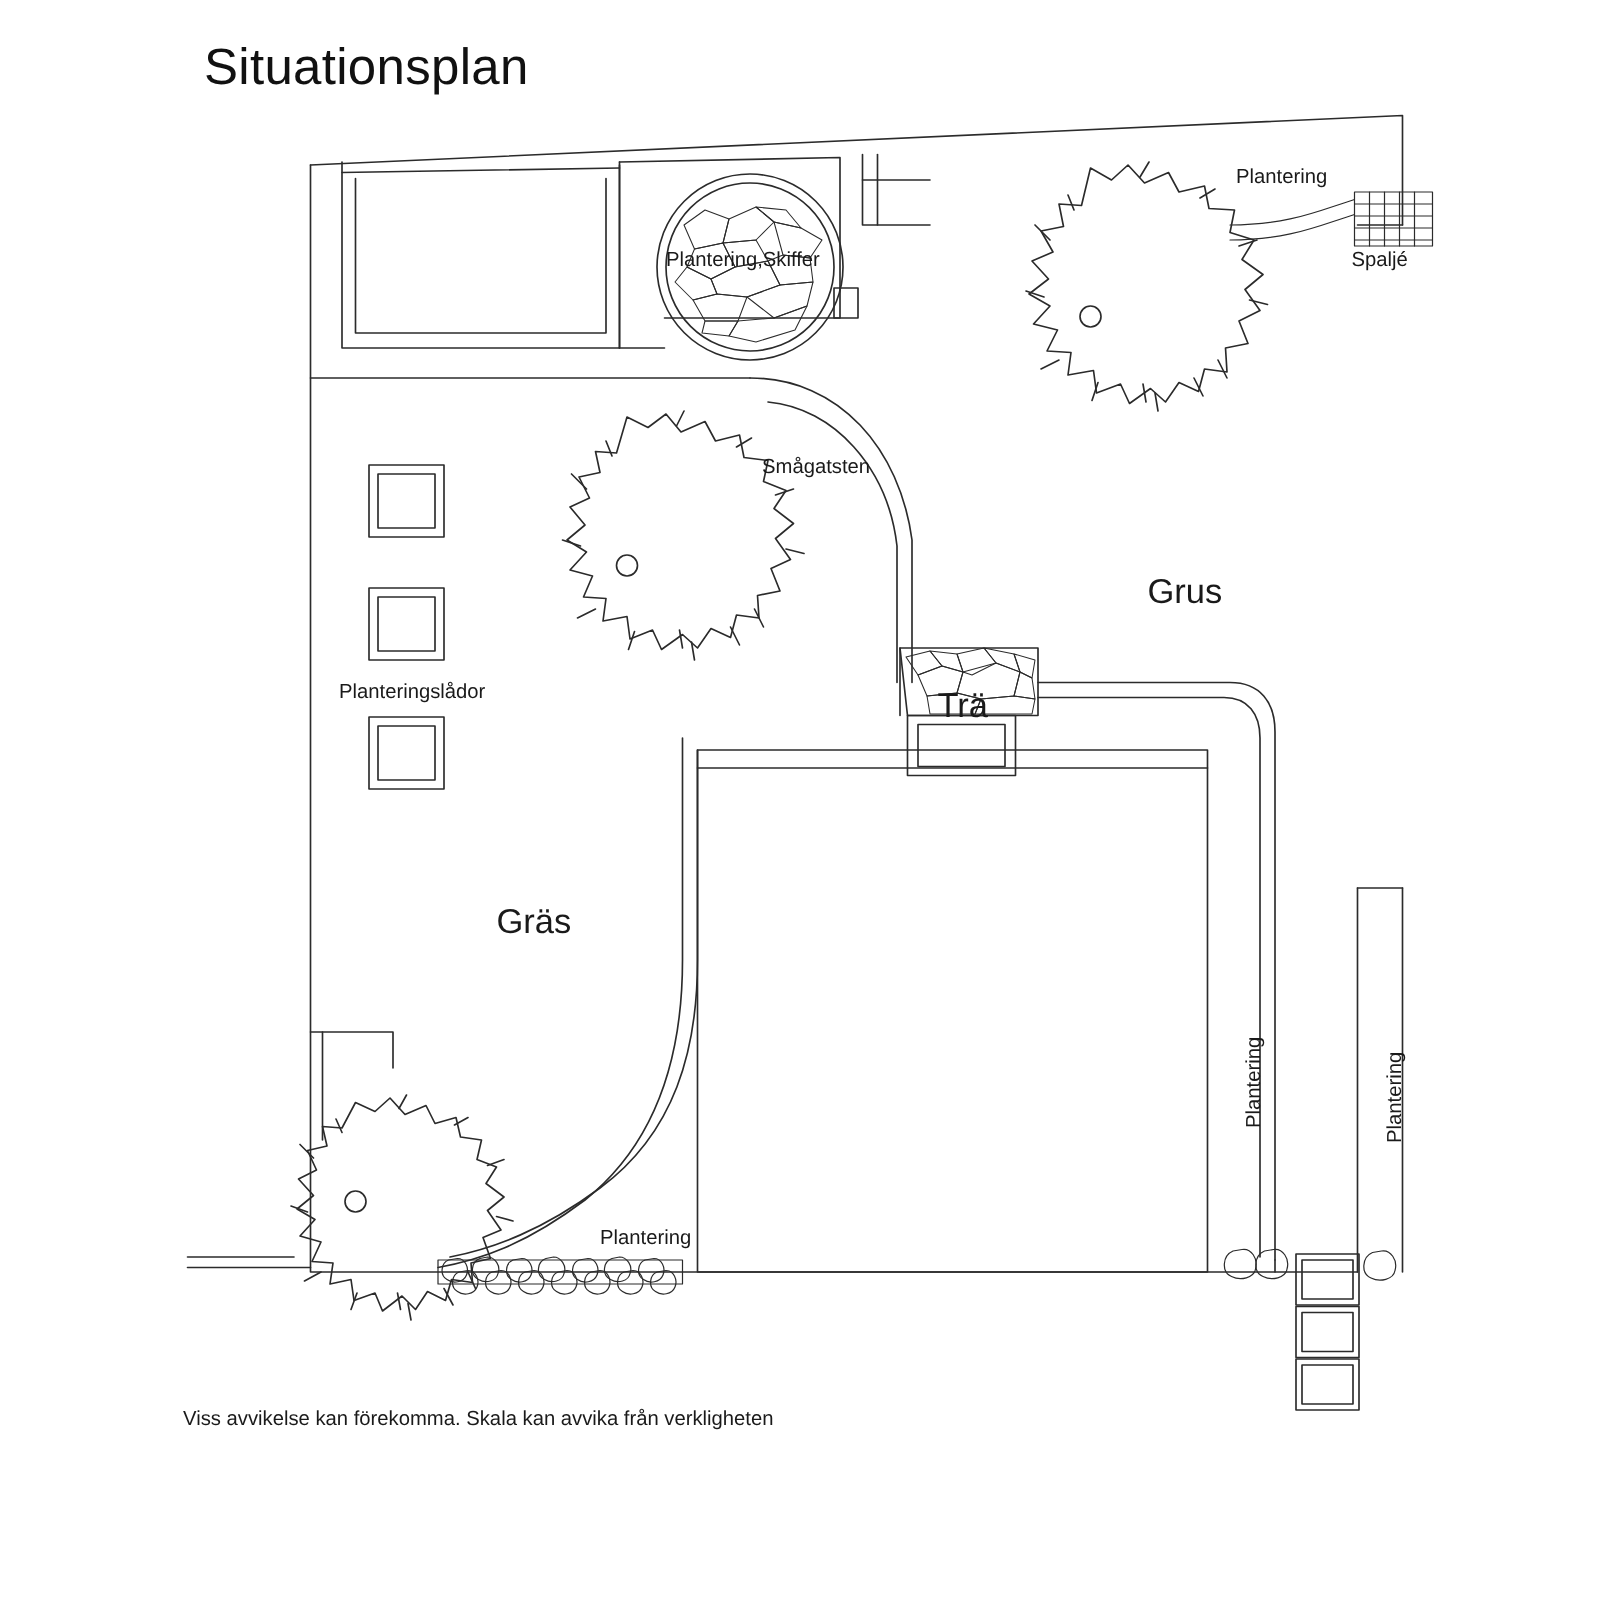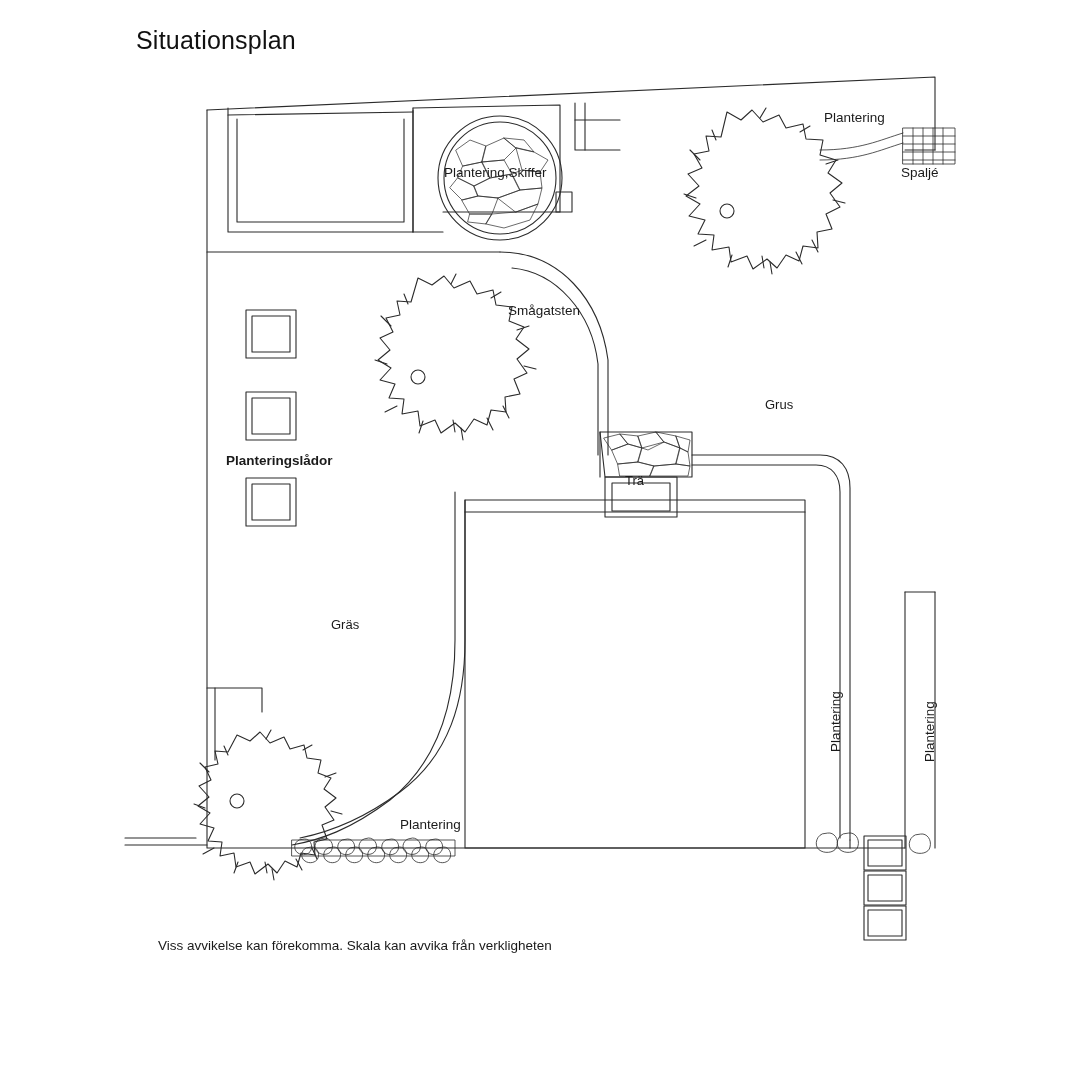--- a/index.html
+++ b/index.html
@@ -16,52 +16,50 @@
     overflow: hidden;
   }
   #plan-root {
     position: absolute;
     inset: 0;
   }
   .plan-title {
     position: absolute;
     left: 136px;
     top: 26px;
-    font-size: 25px;
+    font-size: 34px;
     font-weight: 400;
     letter-spacing: 0.2px;
     color: #111;
     white-space: nowrap;
   }
   .plan-footnote {
     position: absolute;
     left: 122px;
     top: 938px;
     font-size: 13.5px;
     color: #1a1a1a;
     white-space: nowrap;
-    margin-left: 36px;
   }
   svg.drawing {
     position: absolute;
     left: 0;
     top: 0;
     width: 1080px;
     height: 1080px;
   }
   .lbl {
     position: absolute;
     font-size: 13.5px;
     color: #1a1a1a;
     white-space: nowrap;
     transform-origin: 0 0;
   }
   .lbl.big {
-    font-size: 13px;
-    margin-top: 16px;
+    font-size: 23px;
   }
   .lbl.rot {
     transform: rotate(-90deg);
   }
 </style>
 </head>
 <body>
 
 <div id="plan-root">
 
@@ -267,21 +265,21 @@
       </g>
 
     </g>
   </svg>
 
   <div class="lbl" style="left:824px; top:110px;">Plantering</div>
   <div class="lbl" style="left:901px; top:126px;margin-top:39px;">Spaljé</div>
   <div class="lbl" style="left:444px; top:165px;">Plantering,Skiffer</div>
   <div class="lbl" style="left:508px; top:303px;text-align:right;">Smågatsten</div>
   <div class="lbl big" style="left:765px; top:381px;">Grus</div>
-  <div class="lbl" style="left:226px; top:453px;font-weight:bold;">Planteringslådor</div>
+  <div class="lbl" style="left:226px; top:453px;">Planteringslådor</div>
   <div class="lbl big" style="left:331px; top:601px;text-align:right;">Gräs</div>
   <div class="lbl big" style="left:625px; top:457px;">Trä</div>
   <div class="lbl" style="left:400px; top:817px;">Plantering</div>
   <div class="lbl rot" style="left:828px; top:752px;">Plantering</div>
   <div class="lbl rot" style="left:922px; top:762px;">Plantering</div>
 
   <div class="plan-footnote">Viss avvikelse kan förekomma. Skala kan avvika från verkligheten</div>
 
 </div>
 

